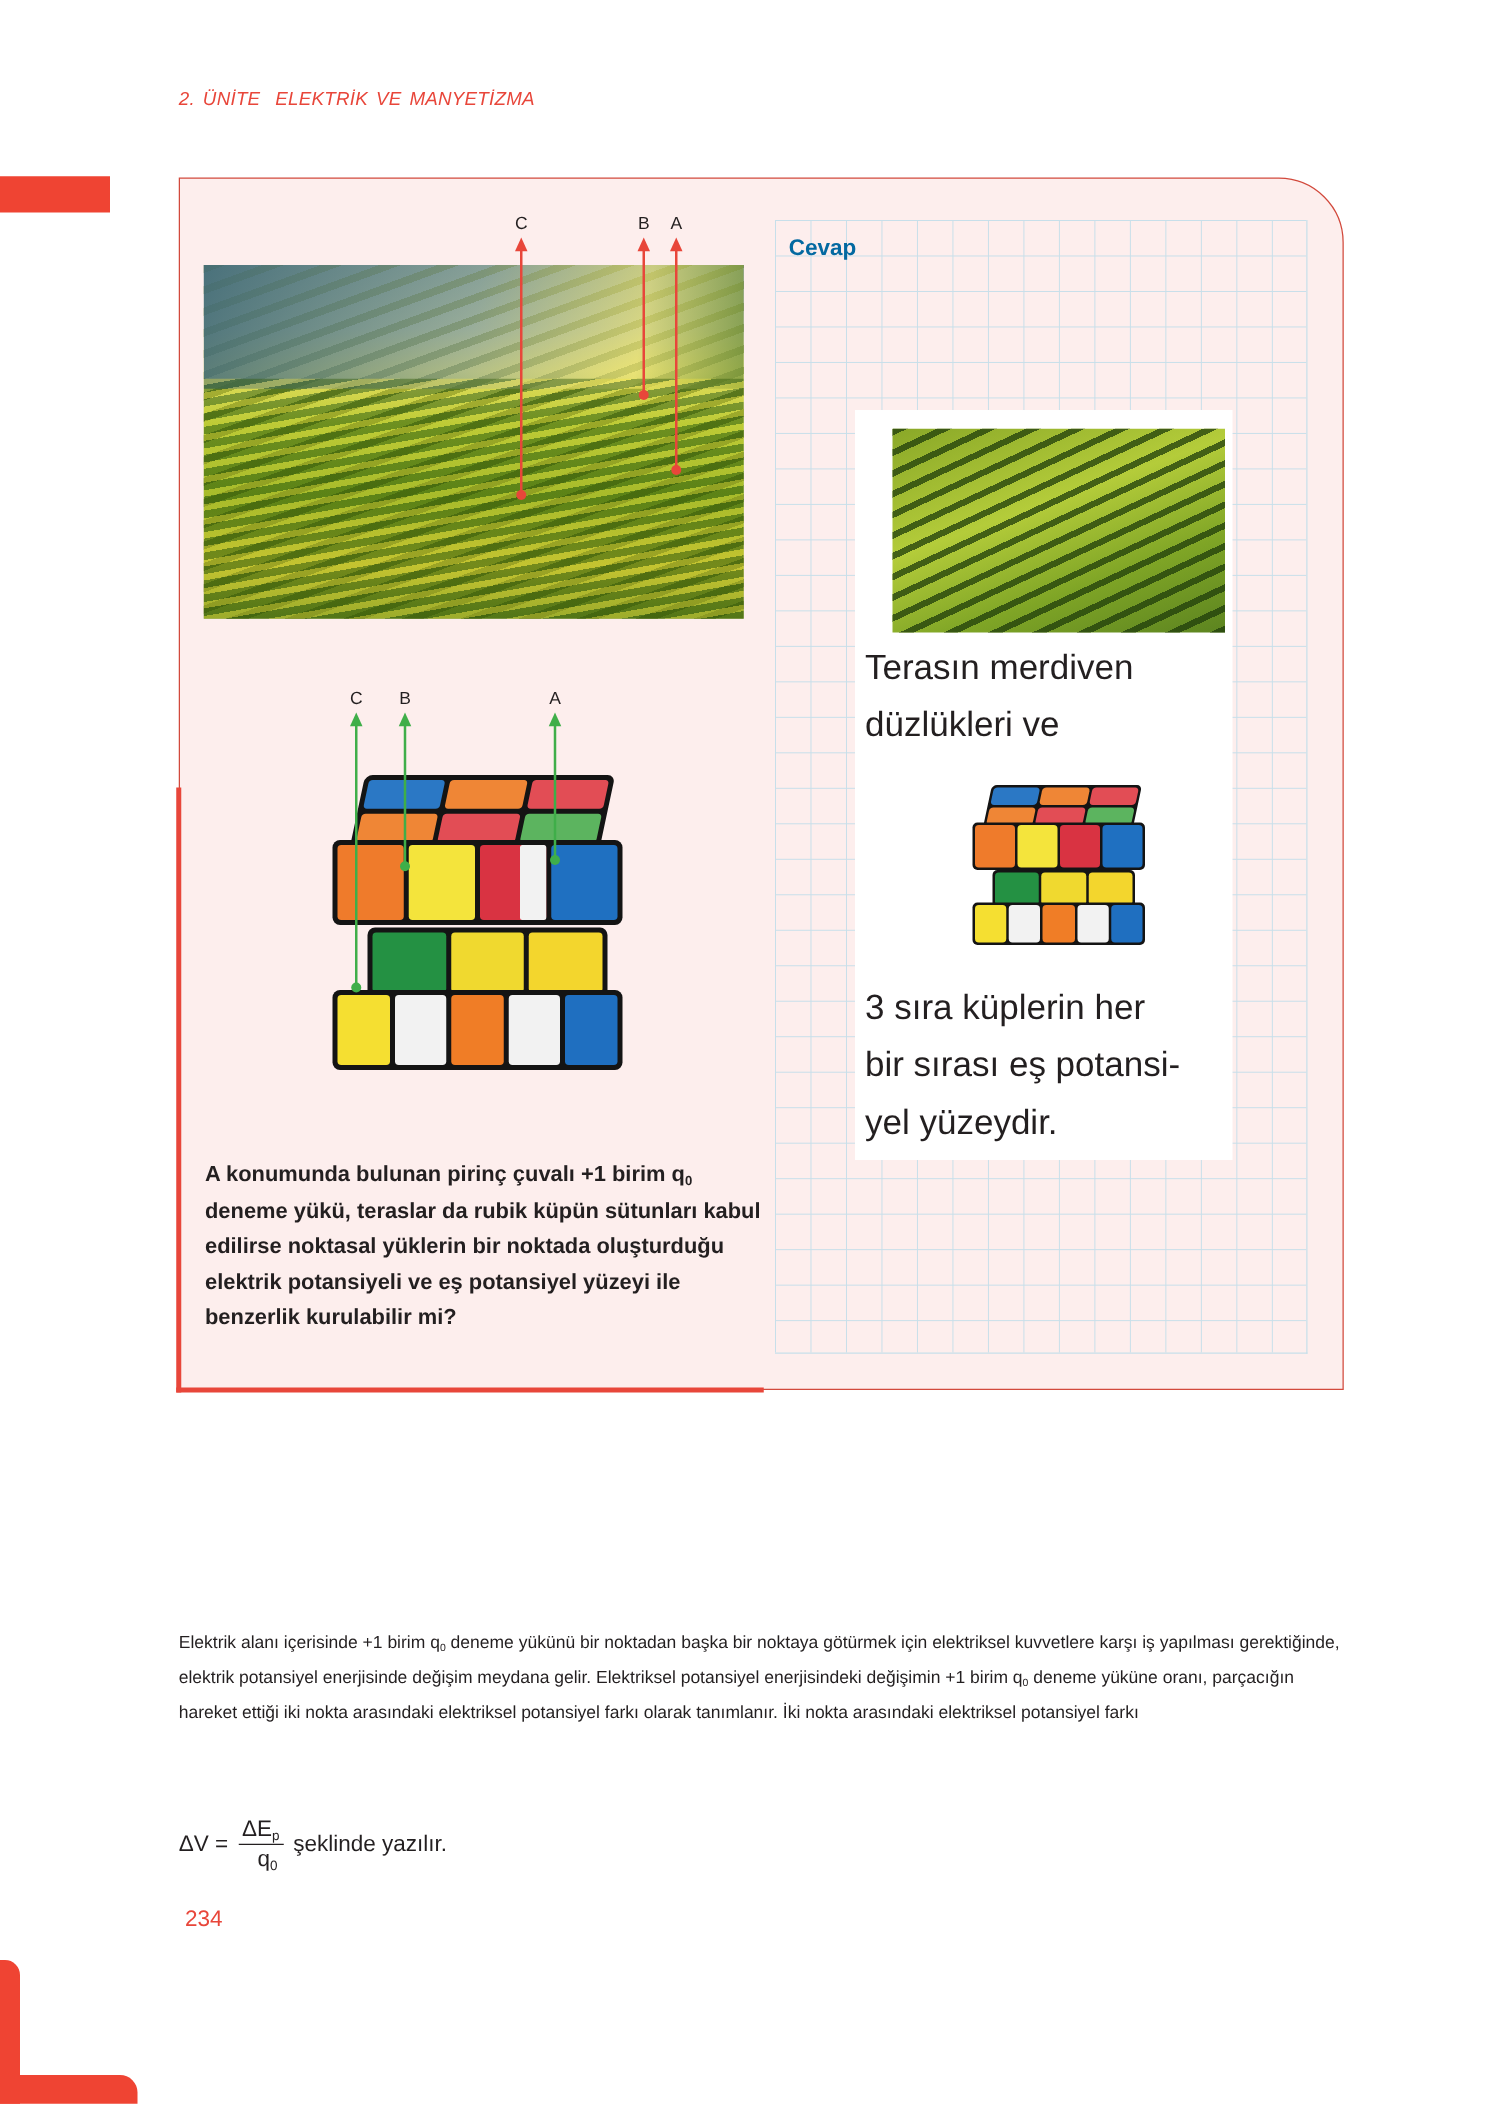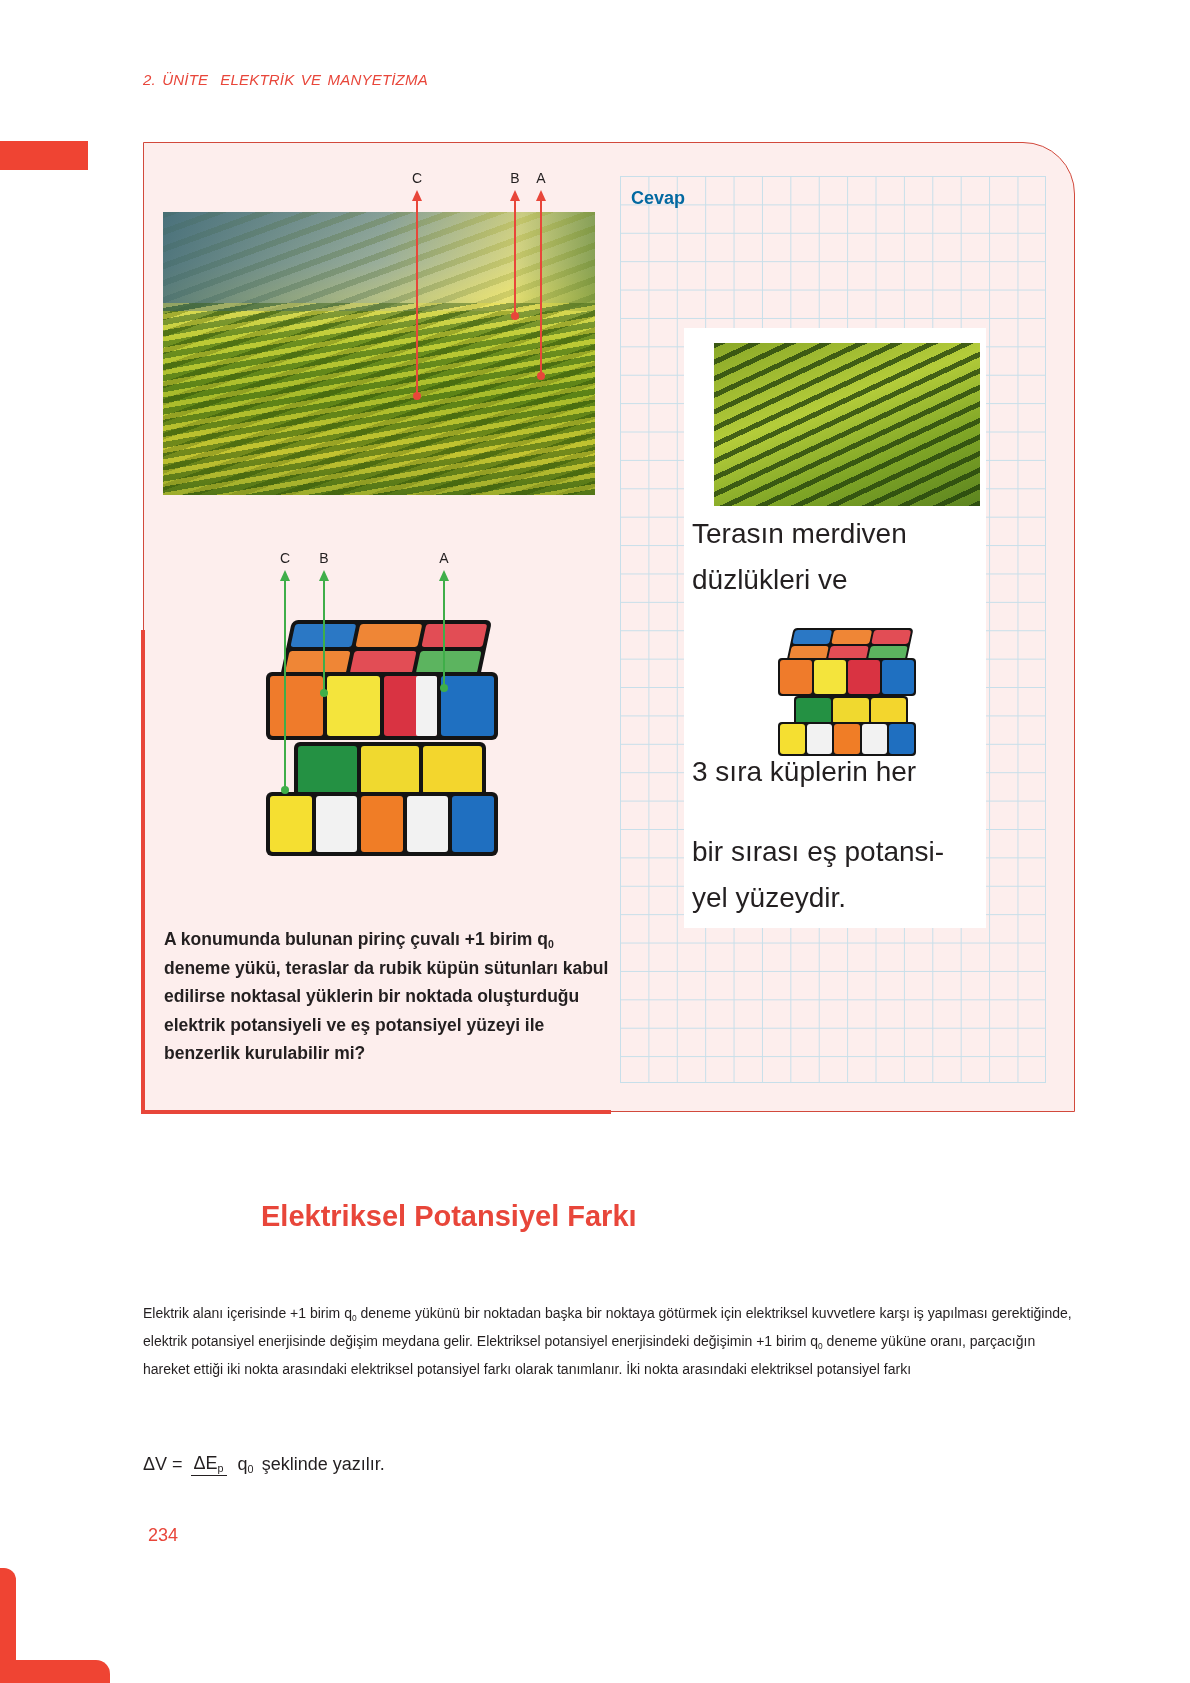--- a/index.html
+++ b/index.html
@@ -40,21 +40,21 @@
   .card-photo{left:714px;top:343px;width:266px;height:163px;
     background:
       repeating-linear-gradient(155deg,rgba(30,60,10,0.75) 0 5px,rgba(0,0,0,0) 5px 15px),
       linear-gradient(160deg,#8aa828 0%,#b4cc3a 40%,#7fa526 70%,#5c8420 100%);}
   .card-text{position:absolute;left:692px;font-size:28px;line-height:46px;color:#231f20;font-weight:normal;}
   .section-heading{position:absolute;left:171px;top:1196px;font-size:29px;font-weight:bold;color:#e8463a;line-height:40px;}
   .section-heading .num{display:inline-block;width:90px;}
   .section-heading .line2{padding-left:90px;}
   .body-text{position:absolute;left:143px;top:1299px;width:940px;font-size:14px;line-height:28px;color:#231f20;}
   .formula{position:absolute;left:143px;top:1452px;font-size:18px;color:#231f20;display:flex;align-items:center;gap:6px;}
-  .frac{display:inline-flex;align-items:center;margin:0 2px;}
+  .frac{display:inline-flex;flex-direction:column;align-items:center;margin:0 2px;}
   .frac .num-part{border-bottom:1px solid #231f20;padding:0 3px 1px;line-height:22px;}
   .frac .den-part{line-height:22px;margin-left:11px;}
   .page-number{position:absolute;left:148px;top:1525px;font-size:18px;color:#e8463a;}
   .corner-bracket-v{position:absolute;left:0;top:1568px;width:16px;height:115px;background:#ef4433;border-top-right-radius:12px;}
   .corner-bracket-h{position:absolute;left:0;top:1660px;width:110px;height:23px;background:#ef4433;border-top-right-radius:14px;}
 </style>
 </head>
 <body>
 
 <div class="running-head">
@@ -169,26 +169,25 @@
   </div>
   <div class="face" style="left:0;top:94px;width:138px;height:34px;grid-template-columns:repeat(5,1fr);gap:2px;padding:2px;border-radius:4px;">
     <div class="sq" style="background:#f5df31"></div>
       <div class="sq" style="background:#f2f2f2"></div>
       <div class="sq" style="background:#f07d26"></div>
       <div class="sq" style="background:#f2f2f2"></div>
       <div class="sq" style="background:#1f6fc0"></div>
   </div>
 </div>
 
-<div class="card-text" style="top:749px;text-align:center;">3 sıra küplerin her</div>
+<div class="card-text" style="top:783px;text-align:center;">3 sıra küplerin her</div>
 <div class="card-text" style="top:829px;">bir sırası eş potansi-</div>
 <div class="card-text" style="top:875px;">yel yüzeydir.</div>
 
 <div class="section-heading">
-  <div class="line2">Elektriksel Potansiyel Farkı</div>
 </div>
 
 <div class="body-text"><span>Elektrik alanı içerisinde +1 birim q</span><sub>0</sub><span> deneme yükünü bir noktadan başka bir noktaya götürmek için elektriksel kuvvetlere karşı iş yapılması gerektiğinde, elektrik potansiyel enerjisinde değişim meydana gelir. Elektriksel potansiyel enerjisindeki değişimin +1 birim q</span><sub>0</sub><span> deneme yüküne oranı, parçacığın hareket ettiği iki nokta arasındaki elektriksel potansiyel farkı olarak tanımlanır. İki nokta arasındaki elektriksel potansiyel farkı</span></div>
 
 <div class="formula">
   <span>ΔV =</span>
   <span class="frac">
     <span class="num-part"><span>ΔE</span><sub>p</sub></span>
     <span class="den-part"><span>q</span><sub>0</sub></span>
   </span>

